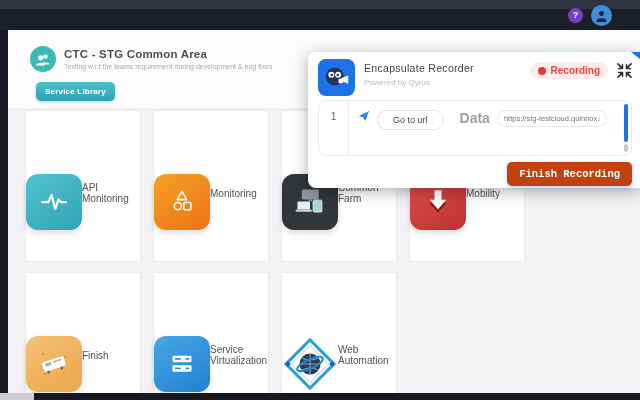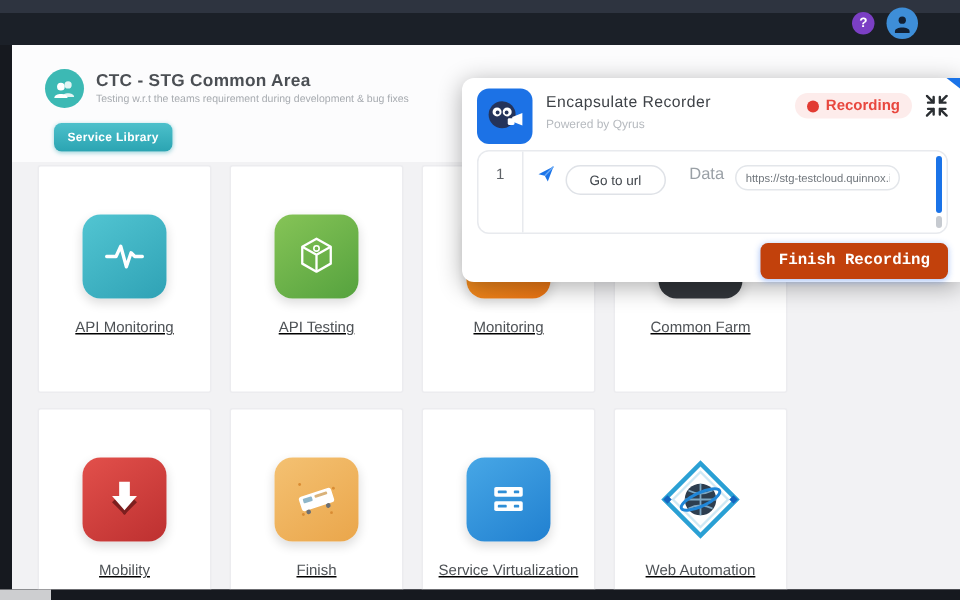--- a/index.html
+++ b/index.html
@@ -24,21 +24,21 @@
   .page-subtitle{font-size:7px;color:#a7abb0;margin-top:3px;}
   .service-lib{position:absolute;left:28px;top:52px;border:none;cursor:pointer;
                background:linear-gradient(180deg,#4cc0cb,#2ba4b2);color:#fff;font-size:8px;font-weight:700;
                border-radius:5px;padding:5px 9px;box-shadow:0 1px 3px rgba(43,164,178,.45);
                font-family:"Liberation Sans",sans-serif;letter-spacing:.2px;}
 
   
   .grid{position:absolute;left:17px;top:80px;display:grid;
         grid-template-columns:repeat(4,116px);grid-auto-rows:152px;column-gap:12px;row-gap:10px;}
   .card{background:#fff;border:1px solid #ececef;border-radius:2px;cursor:pointer;
-        display:flex;flex-direction:column;align-items:center;text-decoration:underline;}
+        display:flex;flex-direction:row;align-items:center;}
   .tile{width:56px;height:56px;border-radius:12px;margin-top:32px;flex:none;
         display:flex;align-items:center;justify-content:center;box-shadow:0 3px 7px rgba(0,0,0,.14);}
   .tile-monitoring{background:linear-gradient(145deg,#52c5d2,#2fa2b5);}
   .tile-testing{background:linear-gradient(145deg,#86c457,#55a23e);}
   .tile-component{background:linear-gradient(145deg,#f6a028,#eb7312);}
   .tile-devicefarm{background:#32363b;}
   .tile-mobility{background:linear-gradient(145deg,#e2504b,#bd3030);}
   .tile-rover{background:linear-gradient(145deg,#f4c172,#eaa64b);}
   .tile-sv{background:linear-gradient(145deg,#47a7e6,#2180d0);}
   .tile-web{background:none;box-shadow:none;}
@@ -62,21 +62,21 @@
   .badge-text{font-size:10px;color:#e8473e;font-weight:600;}
   .collapse-btn{background:none;border:none;padding:0;cursor:pointer;display:flex;}
 
   .step-box{margin-top:4px;border:1px solid #e8eaee;border-radius:8px;height:54px;
             display:flex;position:relative;background:#fff;}
   .num-col{width:29px;border-right:1px solid #e8eaee;display:flex;justify-content:center;
            padding-top:10px;font-size:10px;color:#5f6368;flex:none;}
   .step-row{display:flex;gap:7px;padding:9px 12px 0 9px;flex:1;height:20px;}
   .goto-btn{border:1px solid #dfe2e7;border-radius:12px;background:#fff;cursor:pointer;
             font-size:9px;color:#41464c;padding:4px 15px;font-family:"Liberation Sans",sans-serif;}
-  .data-label{font-size:11px;color:#9aa0a6;margin-left:9px;}
+  .data-label{font-size:14px;color:#9aa0a6;margin-left:9px;font-weight:bold;}
   .url-input{width:110px;height:17px;border:1px solid #e3e6ea;border-radius:9px;background:#fff;
              font-size:7.5px;color:#70767c;padding:0 6px;box-sizing:border-box;
              font-family:"Liberation Sans",sans-serif;}
   .scroll{position:absolute;right:3px;top:3px;bottom:3px;width:4px;}
   .thumb-blue{position:absolute;top:0;width:4px;height:38px;background:#1a73e8;border-radius:2px;cursor:pointer;}
   .thumb-gray{position:absolute;bottom:0;width:4px;height:8px;background:#c6cad0;border-radius:2px;}
 
   .rec-footer{display:flex;justify-content:flex-end;margin-top:6px;}
   .finish-btn{background:#c2410c;color:#fff;font-size:10.5px;font-weight:700;border:none;cursor:pointer;
               border-radius:5px;padding:6px 12px;box-shadow:0 1px 4px rgba(36,102,236,.4);
@@ -127,30 +127,20 @@
 
     <div class="card">
       <div class="tile tile-monitoring">
         <svg width="40" height="40" viewBox="0 0 64 64">
           <polyline points="13,32 23,32 28,21 34,43 39,28 43,32 51,32" fill="none" stroke="#fff" stroke-width="3.6" stroke-linecap="round" stroke-linejoin="round"></polyline>
         </svg>
       </div>
       <div class="card-label">API Monitoring</div>
     </div>
 
-    <div class="card">
-      <div class="tile tile-testing">
-        <svg width="38" height="38" viewBox="0 0 64 64">
-          <path d="M32 12 L48 21 L48 40 L32 49 L16 40 L16 21 Z" fill="none" stroke="#fff" stroke-width="2.6" stroke-linejoin="round"></path>
-          <path d="M16 21 L32 30 L48 21 M32 30 L32 49" fill="none" stroke="#fff" stroke-width="2.6" stroke-linejoin="round"></path>
-          <circle cx="32" cy="23" r="3" fill="none" stroke="#fff" stroke-width="1.8"></circle>
-        </svg>
-      </div>
-      <div class="card-label">API Testing</div>
-    </div>
 
     <div class="card">
       <div class="tile tile-component">
         <svg width="38" height="38" viewBox="0 0 64 64">
           <path d="M32 14 L40 28 L24 28 Z" fill="none" stroke="#fff" stroke-width="2.6" stroke-linejoin="round"></path>
           <circle cx="25" cy="39" r="6" fill="none" stroke="#fff" stroke-width="2.6"></circle>
           <rect x="35" y="33" width="12" height="12" rx="1.5" fill="none" stroke="#fff" stroke-width="2.6"></rect>
         </svg>
       </div>
       <div class="card-label">Monitoring</div>

